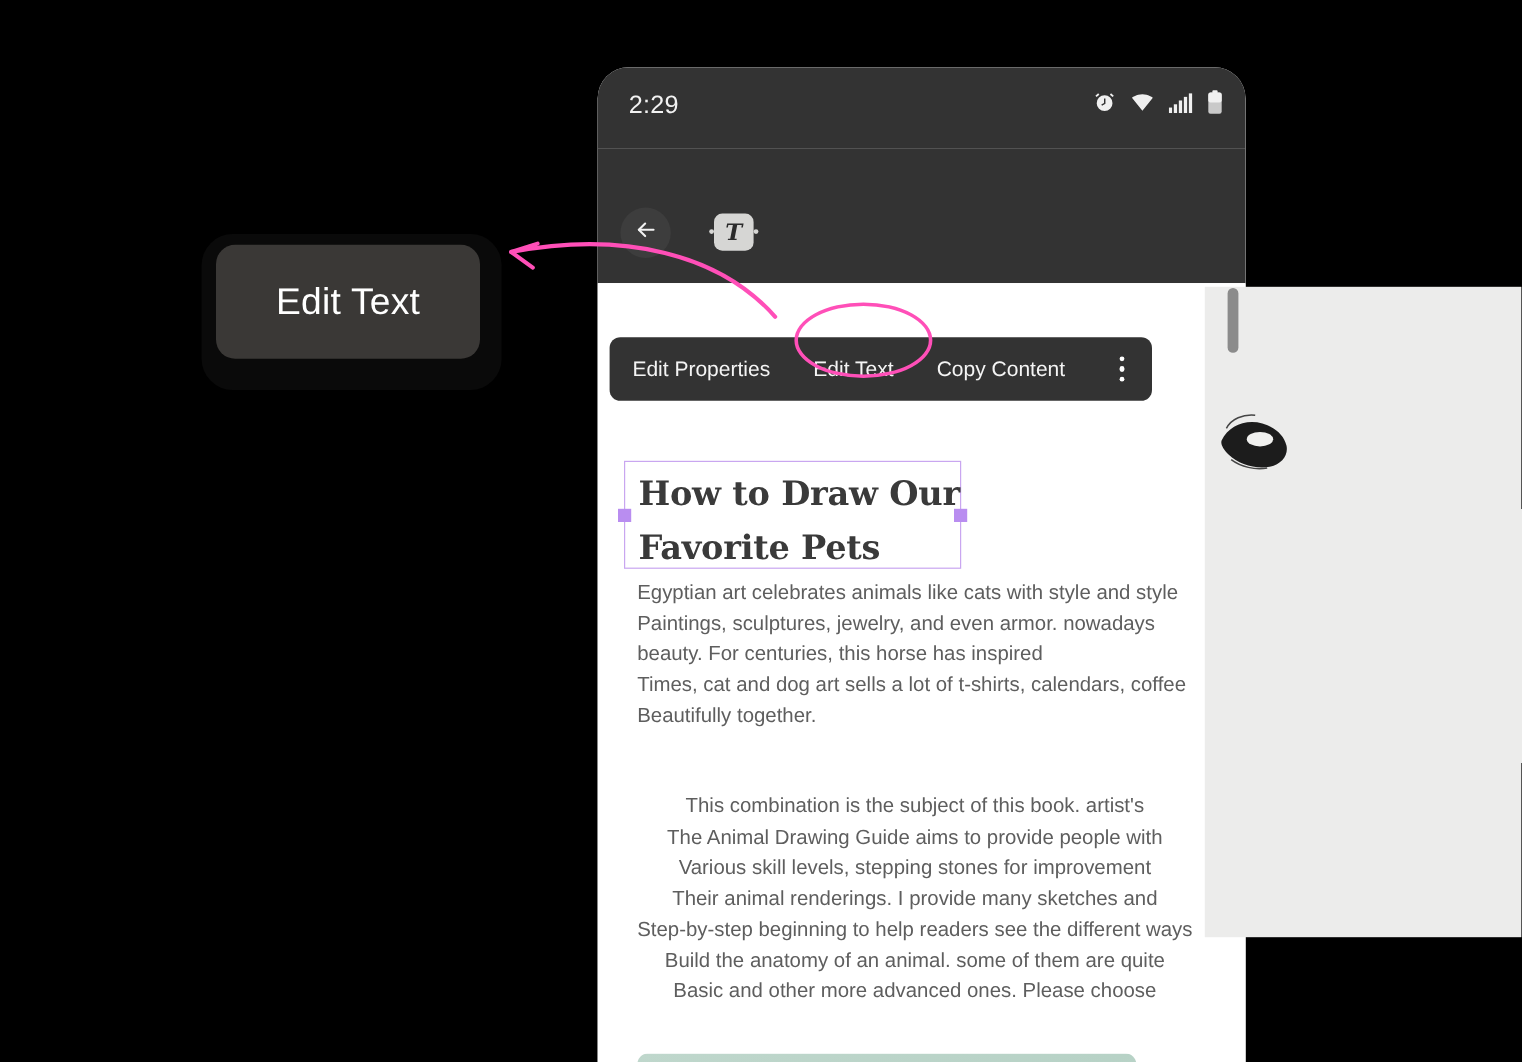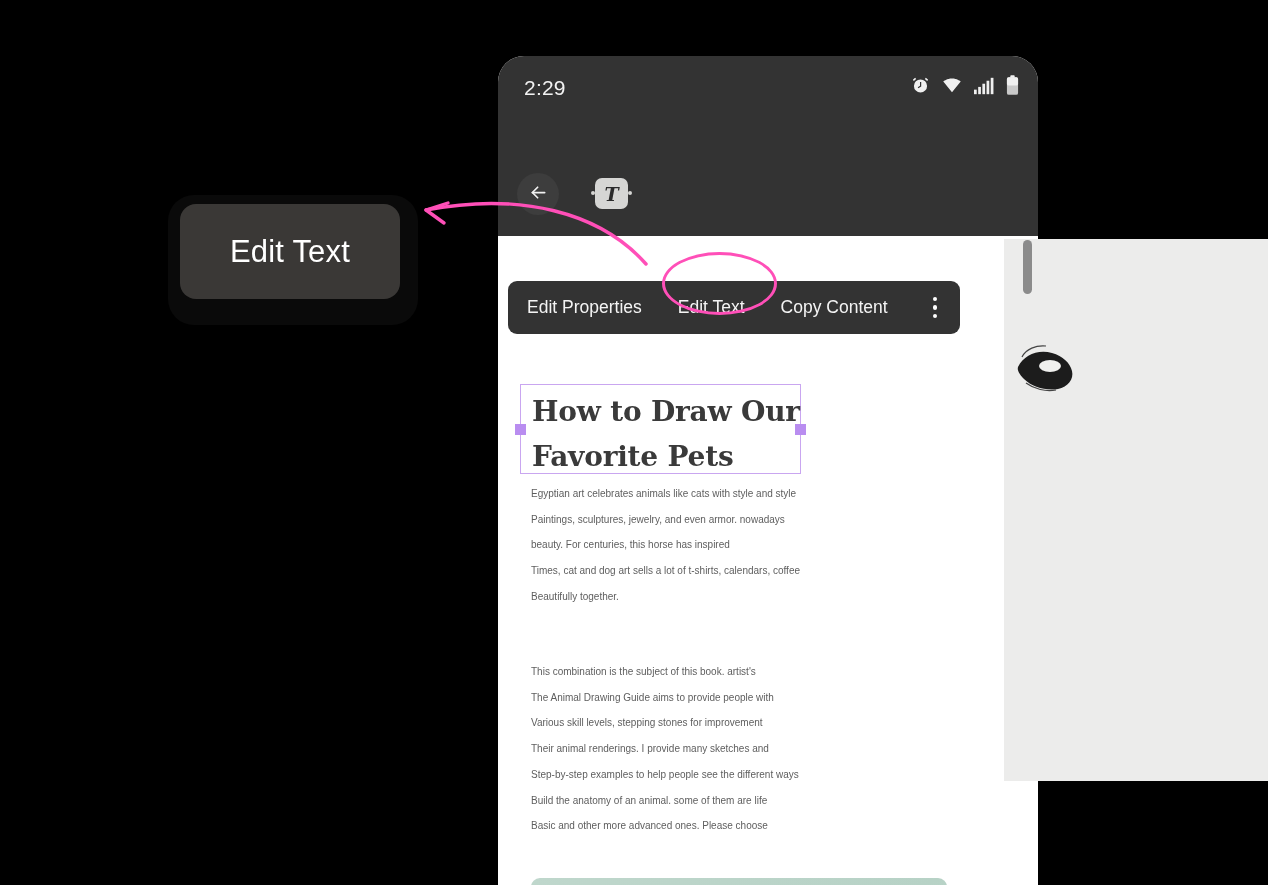--- a/index.html
+++ b/index.html
@@ -146,28 +146,28 @@
     width: 11px; height: 11px;
     background: #b98df0;
   }
   .handle.left  { left: -6px;  top: 39px; }
   .handle.right { right: -6px; top: 39px; }
 
   
   .body-block {
     position: absolute;
     left: 33px;
-    font-size: 10px;
+    font-size: 17px;
     color: #5e5e5e;
     font-family: "Liberation Sans", sans-serif;
     line-height: 25.7px;
     white-space: nowrap;
   }
   .body-block.p1 { top: 245px; }
-  .body-block.p2 { top: 423px; }
+  .body-block.p2 { top: 423px; text-align: center; }
 
   
   .img-block {
     position: absolute;
     left: 33px;
     top: 642px;
     width: 416px;
     height: 120px;
     border-radius: 9px;
     overflow: hidden;
@@ -390,22 +390,22 @@
             <div>Paintings, sculptures, jewelry, and even armor. nowadays</div>
             <div>beauty. For centuries, this horse has inspired</div>
             <div>Times, cat and dog art sells a lot of t-shirts, calendars, coffee</div>
             <div>Beautifully together.</div>
           </div>
         <div class="body-block p2">
             <div>This combination is the subject of this book. artist's</div>
             <div>The Animal Drawing Guide aims to provide people with</div>
             <div>Various skill levels, stepping stones for improvement</div>
             <div>Their animal renderings. I provide many sketches and</div>
-            <div>Step-by-step examples to help people see the different ways</div>
-            <div>Build the anatomy of an animal. some of them are life</div>
+            <div>Step-by-step beginning to help readers see the different ways</div>
+            <div>Build the anatomy of an animal. some of them are quite</div>
             <div>Basic and other more advanced ones. Please choose</div>
           </div>
 
         <div class="img-block">
           <svg class="sprig" viewBox="0 0 100 120">
             <g stroke="#9ab058" stroke-width="1.6" fill="none" opacity=".95">
               <path d="M50 118 50 60"></path>
               <path d="M50 66 28 42"></path>
                 <path d="M50 66 72 42"></path>
               <path d="M50 60 38 30"></path>

